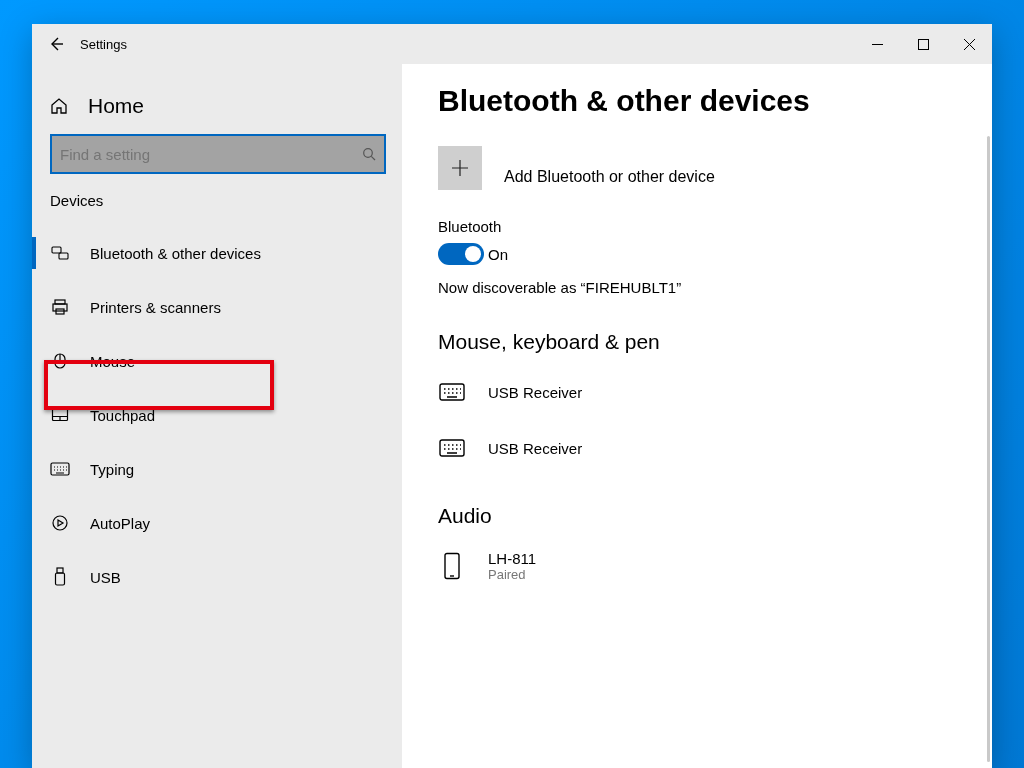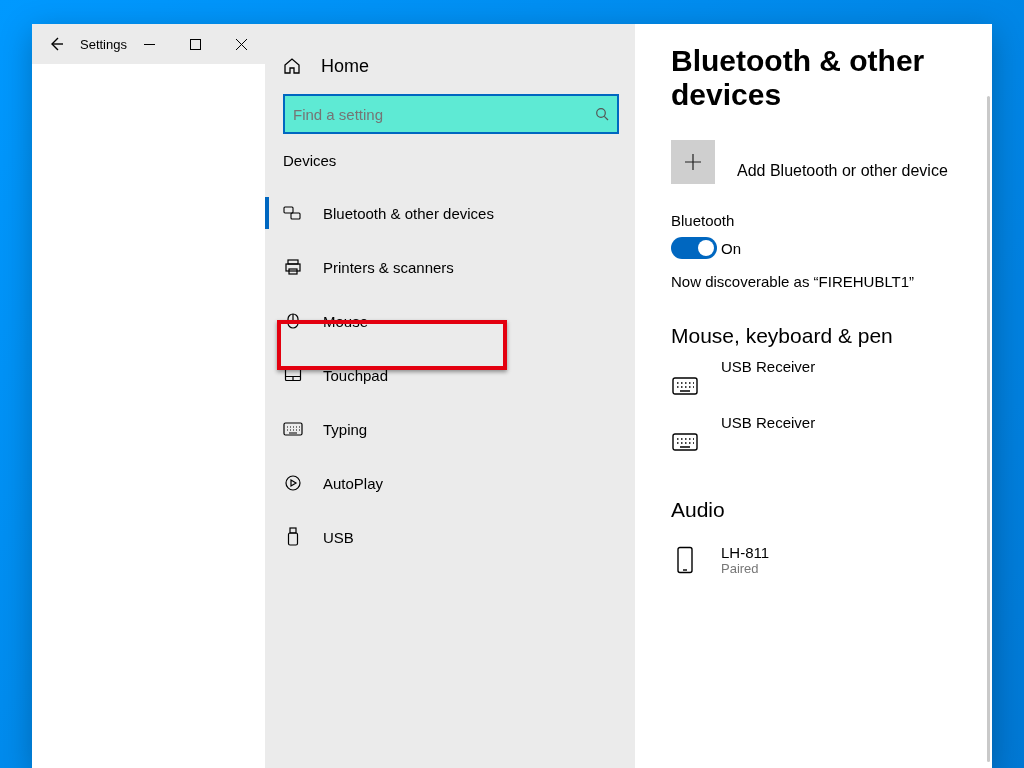--- a/index.html
+++ b/index.html
@@ -8,21 +8,21 @@
     background:linear-gradient(135deg,#0099ff 0%,#0078d4 100%);
     font-family:"Segoe UI",Arial,sans-serif;
     font-size:15px;color:#000;
     box-sizing:border-box;
     padding:24px 18px 0 18px;
   }
   .window{
     width:960px;height:744px;
     margin:0 auto;
     background:#fff;
-    display:flex;flex-direction:row;
+    display:flex;flex-direction:column;
     box-shadow:0 8px 30px rgba(0,0,0,.25);
     overflow:hidden;
     position:relative;
   }
   .titlebar{
     height:40px;flex:0 0 40px;
     display:flex;align-items:center;
     background:#ebebeb;
   }
   .titlebar .back{
@@ -54,28 +54,28 @@
     position:relative;overflow:hidden;
   }
   .home-row,.nav-row{
     display:flex;align-items:center;
     height:40px;
     padding-left:18px;
     gap:20px;
     cursor:default;
   }
   .home-row{height:44px;margin-bottom:6px;}
-  .home-row .label{font-size:18px;}
+  .home-row .label{font-size:21px;}
   .searchbox{
     margin:4px 16px 18px 18px;
     height:36px;
     border:2px solid #0067c0;
     display:flex;align-items:center;
     padding:0 8px 0 6px;
-    background:#5eead4;
+    background:#a3a3a3;
   }
   .searchbox input{
     flex:1;border:0;outline:0;font-size:15px;color:#333;background:transparent;
   }
   .searchbox .sicon{color:#555;font-size:14px;}
   .section-title{
     font-weight:400;font-size:15px;
     padding:0 0 22px 18px;
   }
   .nav-row{height:44px;margin-bottom:10px;}
@@ -106,21 +106,21 @@
   .toggle-row{display:flex;align-items:center;gap:4px;margin-bottom:14px;}
   .toggle{
     width:46px;height:22px;border-radius:11px;background:#0067c0;position:relative;
   }
   .toggle::after{
     content:"";position:absolute;right:3px;top:3px;width:16px;height:16px;border-radius:50%;background:#fff;
   }
   .toggle-label{font-size:15px;}
   .disc{font-size:15px;margin-bottom:34px;}
   h2.cat{font-size:21px;font-weight:400;margin:0 0 10px 0;}
-  .device-row{display:flex;gap:22px;height:56px;}
+  .device-row{display:flex;align-items:center;gap:22px;height:56px;}
   .device-row .dicon{width:28px;display:flex;align-items:center;justify-content:center;}
   .device-row .dname{font-size:15px;}
   .device-row .dsub{font-size:13px;color:#777;margin-top:0;}
   .devstack{display:flex;flex-direction:column;justify-content:center;}
   .vscrollbar{
     position:absolute;right:2px;top:72px;bottom:6px;width:3px;background:#c9c9c9;border-radius:2px;
   }
   svg{display:block}
 </style>
 </head>

